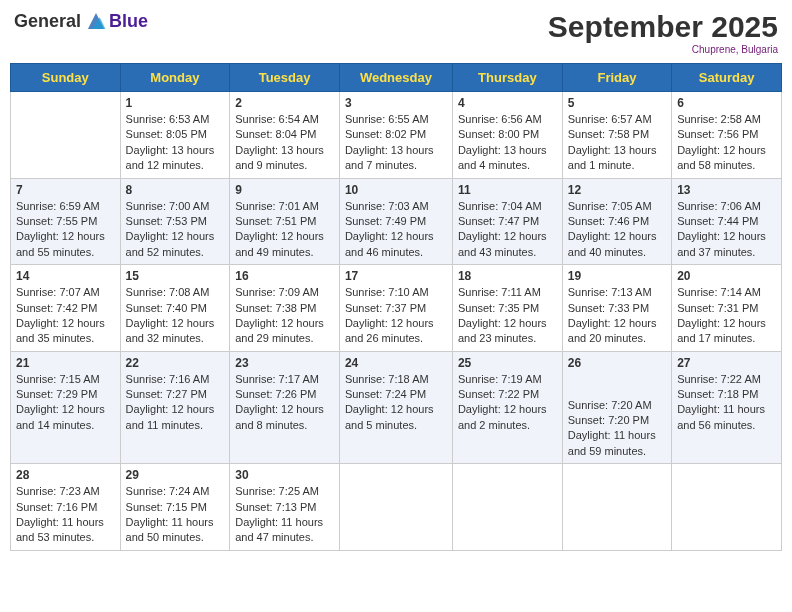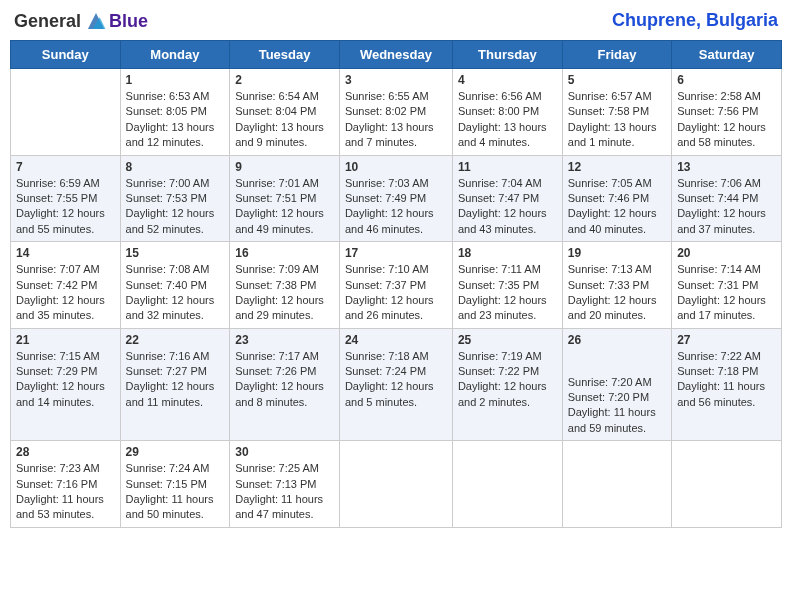--- a/index.html
+++ b/index.html
@@ -39,32 +39,31 @@
     }
     .title-block {
       text-align: right;
     }
     .month-title {
       font-size: 30px;
       font-weight: bold;
       color: #333;
     }
     .location-title {
-      font-size: 18px;
-      color: #1d4ed8;
-      font-weight: bold;
+      font-size: 10px;
+      color: #701a75;
     }
     .calendar {
       width: 100%;
       border-collapse: collapse;
       border: 1px solid #ccc;
     }
     .calendar th {
       background-color: #2a6db5;
-      color: #ffffff;
+      color: #fde047;
       text-align: center;
       padding: 6px 20px;
       font-size: 13px;
       border: 1px solid #1d5a99;
     }
     .calendar td {
       vertical-align: top;
       border: 1px solid #ccc;
       padding: 4px 5px;
       width: calc(100%/7);
@@ -102,20 +101,21 @@
 <div class="header">
   <div class="logo">
     <span class="logo-text-general">General</span>
     <svg class="logo-icon" viewBox="0 0 30 30" xmlns="http://www.w3.org/2000/svg">
       <polygon points="4,26 15,4 26,26" fill="#2a6db5" opacity="0.85"></polygon>
       <polygon points="10,26 20,10 28,26" fill="#1a9cd8" opacity="0.7"></polygon>
     </svg>
     <span class="logo-text-blue">Blue</span>
   </div>
   <div class="title-block">
+    <div class="month-title">September 2025</div>
     <div class="location-title">Chuprene, Bulgaria</div>
   </div>
 </div>
 
 <table class="calendar">
   <thead>
     <tr>
     <th>Sunday</th>
         <th>Monday</th>
         <th>Tuesday</th>

